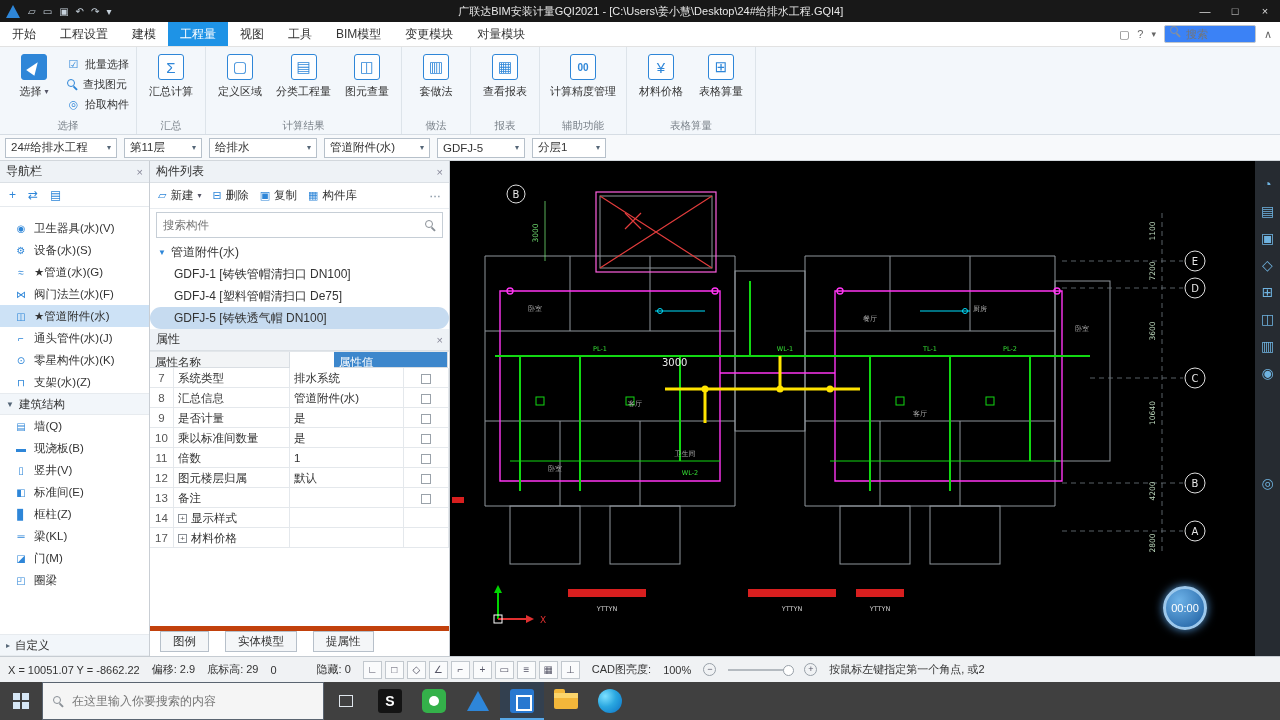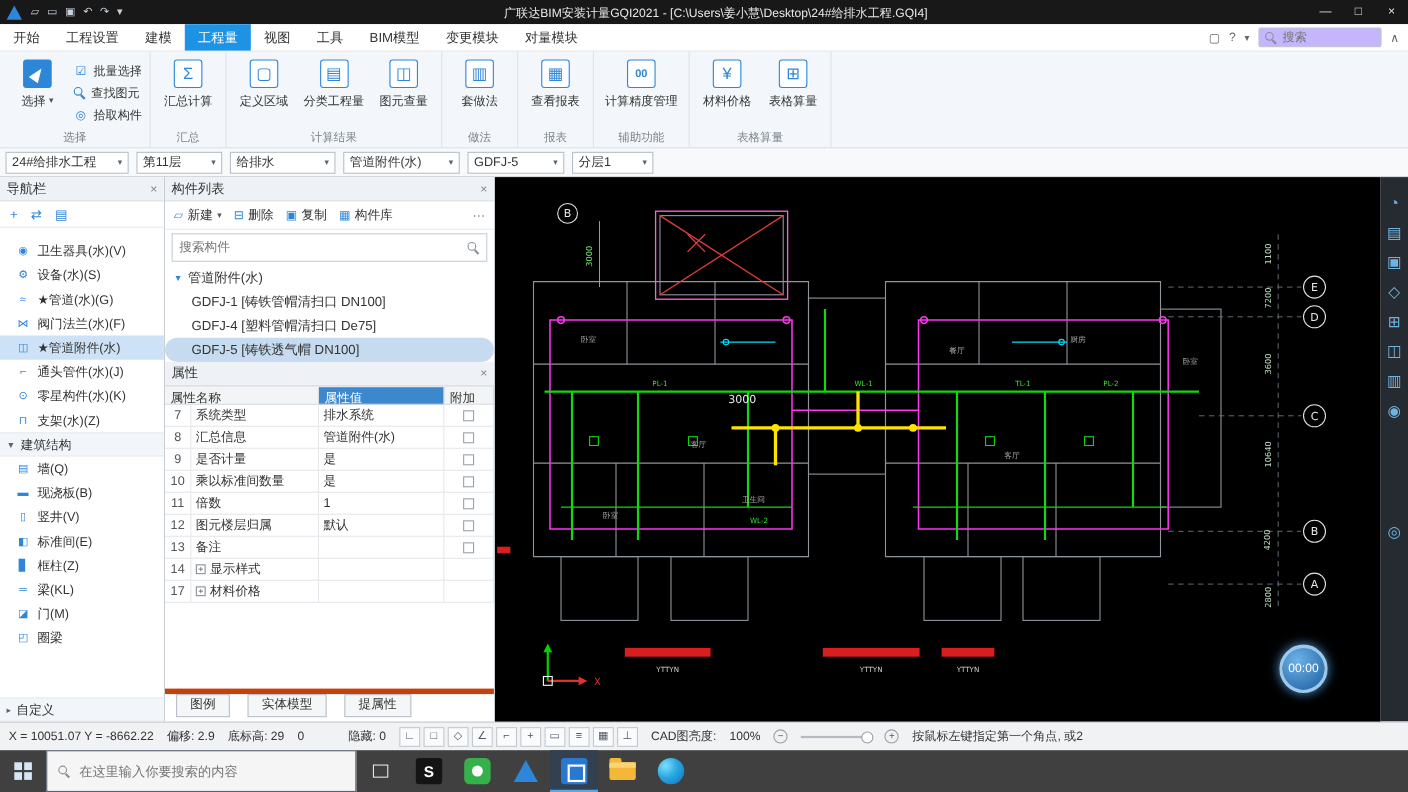--- a/index.html
+++ b/index.html
@@ -16,21 +16,21 @@
   .win-controls { display:flex; }
   .win-controls div { width:30px; text-align:center; font-size:11px; line-height:22px; color:#ddd; }
 
   
   .tabrow { flex:0 0 24px; background:#fff; display:flex; align-items:center; border-bottom:1px solid #e2e2e2; }
   .tab { padding:0 12px; line-height:24px; font-size:12px; color:#333; white-space:nowrap; }
   .tab.active { background:#1e93e6; color:#fff; }
   .tabrow-right { margin-left:auto; display:flex; align-items:center; gap:8px; padding-right:8px; }
   .tr-icon { font-size:11px; color:#666; }
   .tr-icon.small { font-size:9px; }
-  .ribbon-search { width:112px; height:18px; border:1px solid #c0c6cc; border-radius:2px; display:flex; align-items:center; padding:0 5px; gap:5px; background:#c4b5fd; }
+  .ribbon-search { width:92px; height:18px; border:1px solid #c0c6cc; border-radius:2px; display:flex; padding:0 5px; gap:5px; background:#3b82f6; }
   .ribbon-search input { border:none; outline:none; width:78px; font-size:11px; background:transparent; }
 
   .mag { position:relative; width:11px; height:11px; display:inline-block; flex:0 0 11px; }
   .mag::before { content:""; position:absolute; width:6px; height:6px; border:1.5px solid #8a9097; border-radius:50%; left:0; top:0; }
   .mag::after { content:""; position:absolute; width:4.5px; height:1.5px; background:#8a9097; transform:rotate(45deg); left:6px; top:8px; }
   .mag.blue::before { border-color:#2e86d8; } .mag.blue::after { background:#2e86d8; }
 
   
   .ribbon { flex:0 0 88px; background:#f3f7fb; border-bottom:1px solid #d6dde4; display:flex; }
   .rgroup { display:flex; flex-direction:column; border-right:1px solid #dde4ea; padding:2px 7px 0; }
@@ -44,21 +44,21 @@
   .blabel { font-size:11px; color:#333; white-space:nowrap; display:flex; align-items:center; gap:3px; }
   .caret { font-size:8px; color:#556; }
   .smallcol { display:flex; flex-direction:column; gap:5px; padding-top:8px; }
   .smallbtn { display:flex; align-items:center; gap:5px; font-size:11px; white-space:nowrap; }
   .sicon { color:#2e86d8; font-size:11px; width:13px; text-align:center; }
 
   
   .selbar { flex:0 0 26px; background:#f7f9fb; border-bottom:1px solid #d2d7dc; display:flex; align-items:center; gap:7px; padding-left:5px; }
   .dd { height:20px; background:#fff; border:1px solid #b6c0ca; display:flex; align-items:center; font-size:11.5px; padding:0 5px; white-space:nowrap; }
   .dd .cv { color:#567; font-size:8px; margin-left:auto; padding-left:6px; }
-  .w1{width:112px}.w2{width:78px}.w3{width:96px}.w4{width:106px}.w5{width:88px}.w6{width:74px}
+  .w1{width:112px}.w2{width:78px}.w3{width:108px}.w4{width:106px}.w5{width:88px}.w6{width:74px}
 
   
   .main { flex:1; display:flex; min-height:0; }
 
   .navpanel { width:150px; background:#fff; border-right:1px solid #c9ced4; display:flex; flex-direction:column; }
   .panel-header { flex:0 0 22px; background:#eef2f6; border-bottom:1px solid #dbe0e5; display:flex; align-items:center; padding:0 6px; font-size:12px; }
   .panel-header .x { margin-left:auto; color:#889; font-size:11px; }
   .nav-toolbar { flex:0 0 24px; border-bottom:1px solid #e6eaee; display:flex; align-items:center; gap:12px; padding:0 9px; color:#2e86d8; font-size:12px; }
   .nav-list { flex:1; display:flex; flex-direction:column; padding-top:10px; overflow:hidden; }
   .nav-item { flex:0 0 22px; display:flex; align-items:center; gap:6px; padding-left:14px; font-size:11.5px; white-space:nowrap; }
@@ -74,21 +74,21 @@
   .ticon { color:#2e86d8; font-size:11px; }
   .more { margin-left:auto; color:#789; }
   .comp-search { flex:0 0 26px; margin:3px 6px; height:20px; border:1px solid #c6ced6; display:flex; align-items:center; padding:0 6px; gap:4px; }
   .comp-search input { flex:1; border:none; outline:none; font-size:11.5px; }
   .comp-group { flex:0 0 22px; display:flex; align-items:center; gap:5px; padding-left:8px; font-size:12px; }
   .comp-group .scaret { font-size:8px; color:#2e86d8; }
   .comp-item { flex:0 0 22px; line-height:22px; padding-left:24px; font-size:12px; white-space:nowrap; }
   .comp-item.selected { background:#c6dbf0;border-radius:11px; }
 
   .props-table { font-size:11.5px; border-top:1px solid #e2e6ea; }
-  .phead { display:grid; grid-template-columns:140px 114px 1fr; height:16px; line-height:20px; }
+  .phead { display:grid; grid-template-columns:140px 114px 1fr; height:16px; line-height:20px;gap:44px; }
   .phead > div { padding:0 5px; border-right:1px solid #d9dee3; border-bottom:1px solid #d9dee3; background:#f2f4f6; overflow:hidden; }
   .phead .valhead { background:#3d87cc; color:#fff; }
   .prow { display:grid; grid-template-columns:24px 116px 114px 1fr; height:20px; line-height:20px; }
   .prow > div { padding:0 4px; border-right:1px solid #e4e8ec; border-bottom:1px solid #e4e8ec; overflow:hidden; white-space:nowrap; }
   .prow .pn { text-align:center; color:#555; padding:0; }
   .prow .pcheck { text-align:center; }
   .cb { display:inline-block; width:10px; height:10px; border:1px solid #9aa2aa; vertical-align:middle; background:#fff; }
   .expand { display:inline-block; width:9px; height:9px; border:1px solid #8a9097; font-size:8px; line-height:7px; text-align:center; color:#555; margin-right:4px; vertical-align:middle; }
   .props-spacer { flex:1; }
   .props-footer { flex:0 0 30px; display:flex; align-items:flex-start; gap:16px; padding-left:10px; border-top:5px solid #c2410c; }

